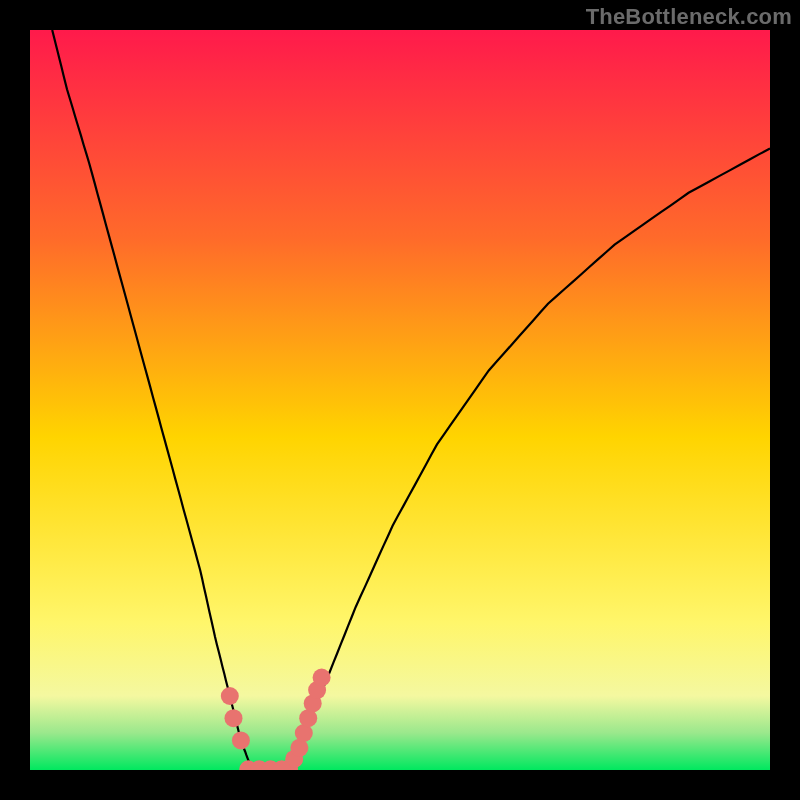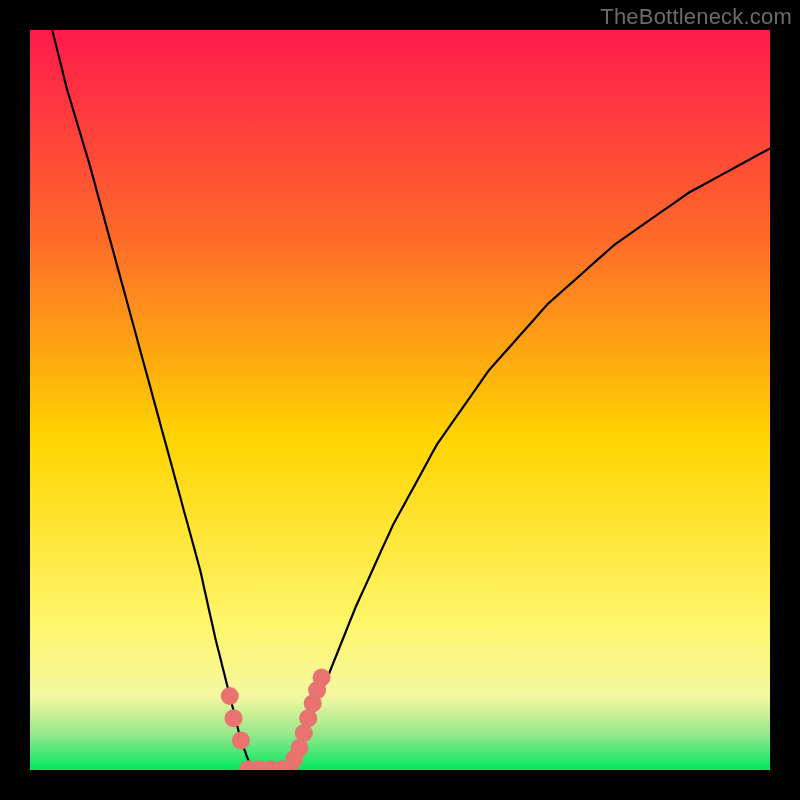--- a/index.html
+++ b/index.html
@@ -28,21 +28,21 @@
   .plot svg {
     display: block;
     width: 740px;
     height: 740px;
   }
   .watermark {
     position: absolute;
     top: 4px;
     right: 8px;
     font-size: 22px;
-    font-weight: 400;
+    font-weight: 700;
     color: #6b6b6b;
     letter-spacing: 0.2px;
     user-select: none;
   }
 </style>
 </head>
 <body>
 
 <div class="frame">
   <div class="plot">

